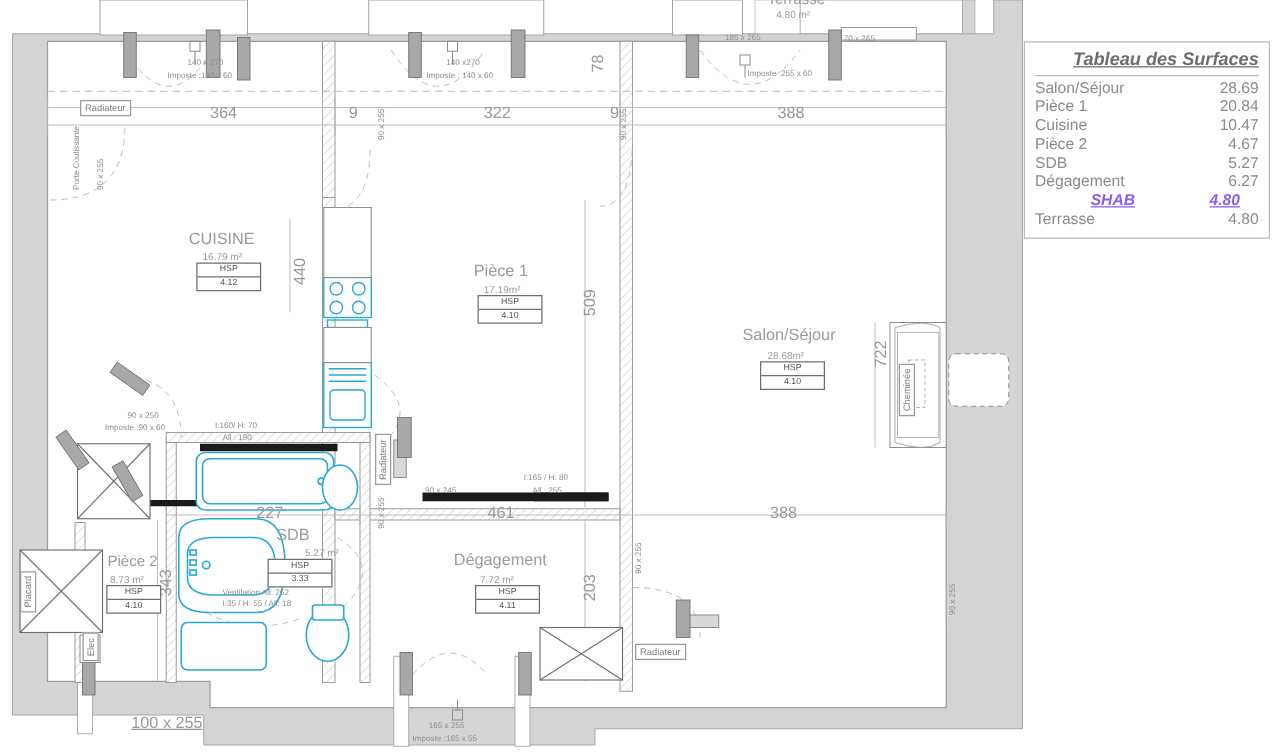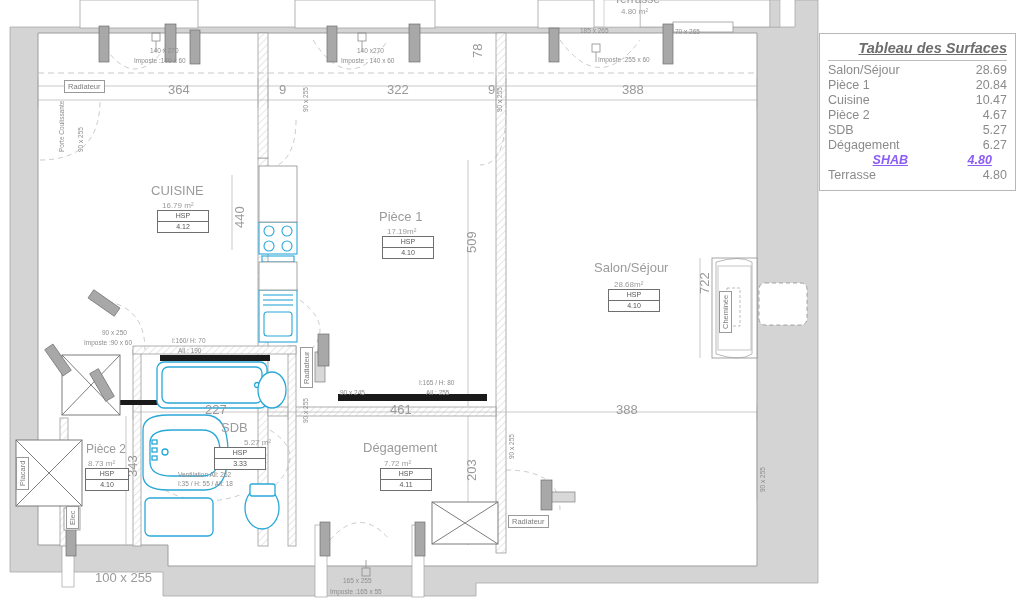--- a/index.html
+++ b/index.html
@@ -415,21 +415,21 @@
   <div class="lbl dim vert" style="left:466px; top:481px;">203</div>
   <div class="lbl dim vert" style="left:699px; top:294px;">722</div>
   <div class="lbl dim vert" style="left:127px; top:477px;">343</div>
 
   <div class="lbl dim" style="left:205px; top:404px;">227</div>
   <div class="lbl dim" style="left:390px; top:404px;">461</div>
   <div class="lbl dim" style="left:616px; top:404px;">388</div>
 
   <div class="lbl tiny vert" style="left:759px; top:492px;">90 x 255</div>
 
-  <div class="lbl dim" style="left:95px; top:572px;">100 x 255</div>
+  <div class="lbl dim" style="left:105px; top:572px;text-decoration:underline;">100 x 255</div>
   <div class="lbl tiny center" style="left:343px; top:577px;">165 x 255</div>
   <div class="lbl tiny center" style="left:330px; top:588px;">Imposte :165 x 55</div>
 
   <div class="boxlbl v" style="left:300px; top:388px;">Radiateur</div>
 
   <div class="boxlbl h" style="left:508px; top:515px;">Radiateur</div>
 
   <div class="boxlbl v" style="left:16px; top:490px;">Placard</div>
 
   <div class="boxlbl v" style="left:66px; top:529px;">Elec</div>

